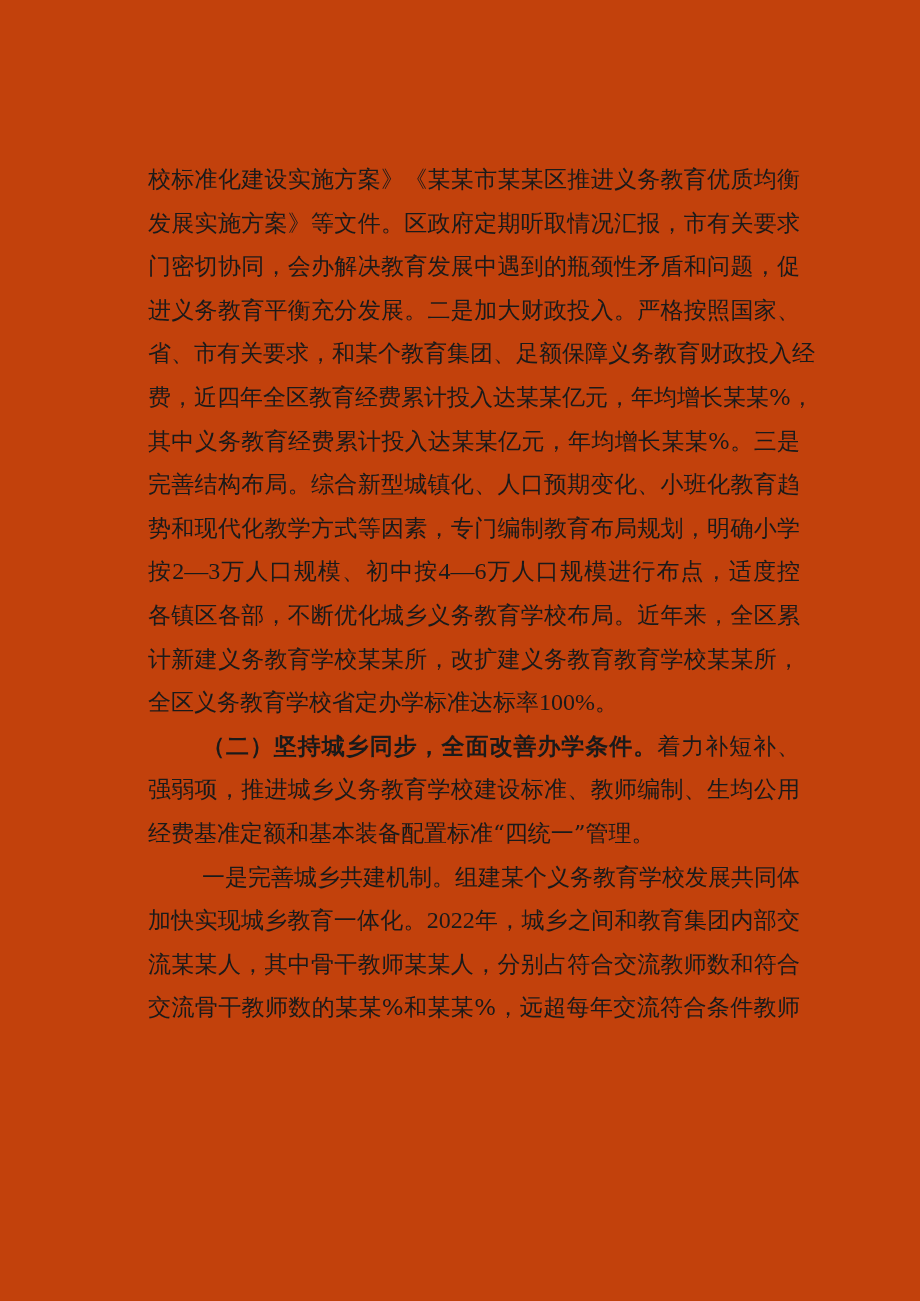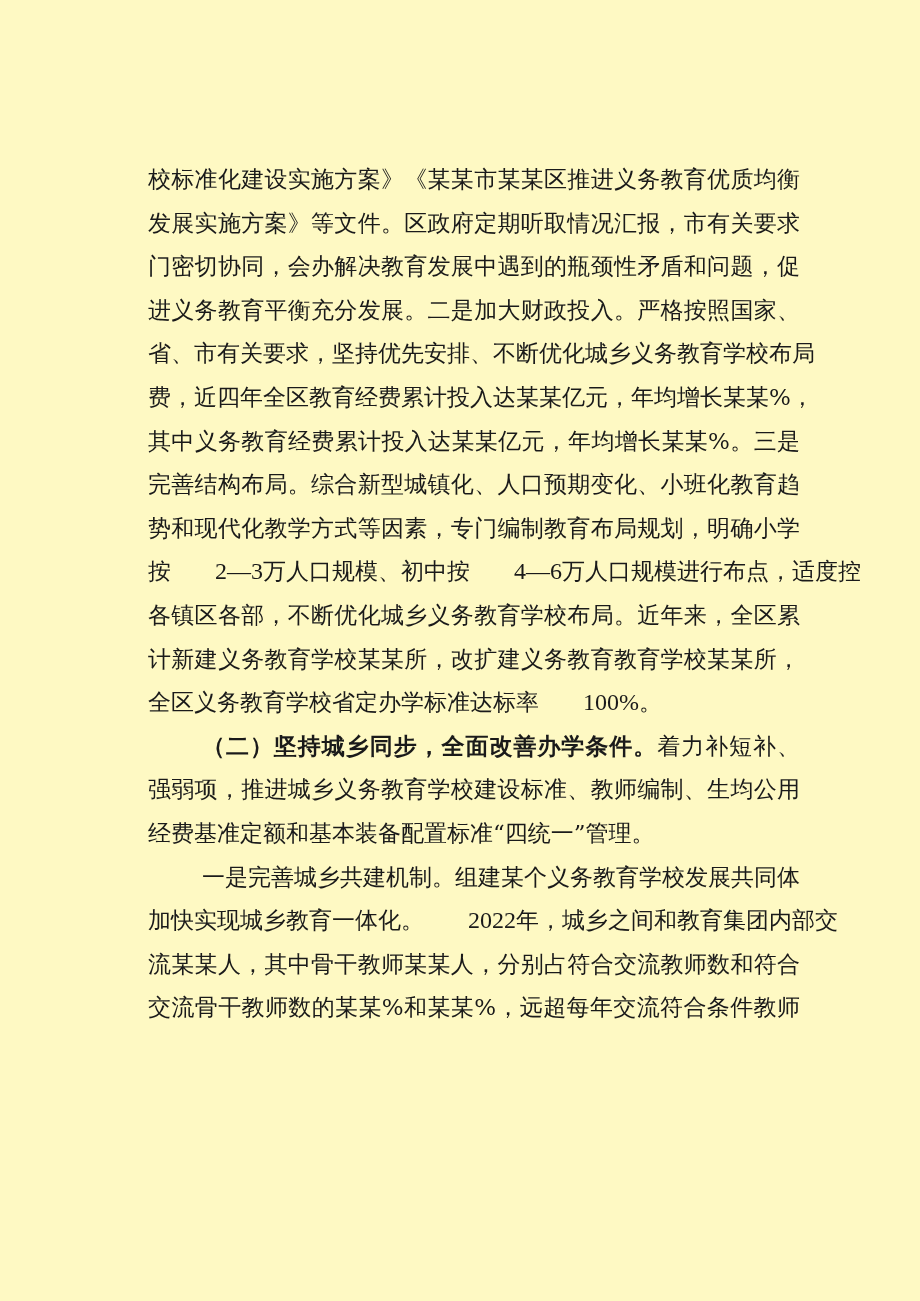--- a/index.html
+++ b/index.html
@@ -14,21 +14,21 @@
       overflow: hidden;
       color: #1a1a1a;
       font-family: "DejaVu Serif", "Liberation Serif", serif;
     }
     .page {
       position: absolute;
       left: 0;
       top: 0;
       width: 920px;
       height: 1301px;
-      background: #fef9c3;
+      background: #c2410c;
     }
     .body-text {
       position: absolute;
       left: 148px;
       top: 158px;
       width: 652px;
     }
     .line {
       height: 43.6px;
       line-height: 43.6px;
@@ -41,38 +41,37 @@
     }
     .line.last {
       text-align-last: left;
     }
     .line.indent {
       padding-left: 54px;
     }
     .num {
       font-family: "Liberation Serif", serif;
       font-size: 24px;
-      margin-left: 44px;
     }
     .bold {
       font-weight: 700;
       font-family: Liberation Serif, serif;
     }
   </style>
 </head>
 <body>
 
 <div class="page">
   <div class="body-text" id="body-text">
       <div>
         <div class="line"><span>校标准化建设实施方案》《某某市某某区推进义务教育优质均衡</span></div>
         <div class="line"><span>发展实施方案》等文件。区政府定期听取情况汇报，市有关要求</span></div>
         <div class="line"><span>门密切协同，会办解决教育发展中遇到的瓶颈性矛盾和问题，促</span></div>
         <div class="line"><span>进义务教育平衡充分发展。二是加大财政投入。严格按照国家、</span></div>
-        <div class="line"><span>省、市有关要求，坚持优先安排、不断优化城乡义务教育学校布局</span></div>
+        <div class="line"><span>省、市有关要求，和某个教育集团、足额保障义务教育财政投入经</span></div>
         <div class="line"><span>费，近四年全区教育经费累计投入达某某亿元，年均增长某某%，</span></div>
         <div class="line"><span>其中义务教育经费累计投入达某某亿元，年均增长某某%。三是</span></div>
         <div class="line"><span>完善结构布局。综合新型城镇化、人口预期变化、小班化教育趋</span></div>
         <div class="line"><span>势和现代化教学方式等因素，专门编制教育布局规划，明确小学</span></div>
         <div class="line"><span>按</span><span class="num">2—3</span><span>万人口规模、初中按</span><span class="num">4—6</span><span>万人口规模进行布点，适度控</span></div>
         <div class="line"><span>各镇区各部，不断优化城乡义务教育学校布局。近年来，全区累</span></div>
         <div class="line"><span>计新建义务教育学校某某所，改扩建义务教育教育学校某某所，</span></div>
         <div class="line last"><span>全区义务教育学校省定办学标准达标率</span><span class="num">100%</span><span>。</span></div>
       </div>
       <div>

